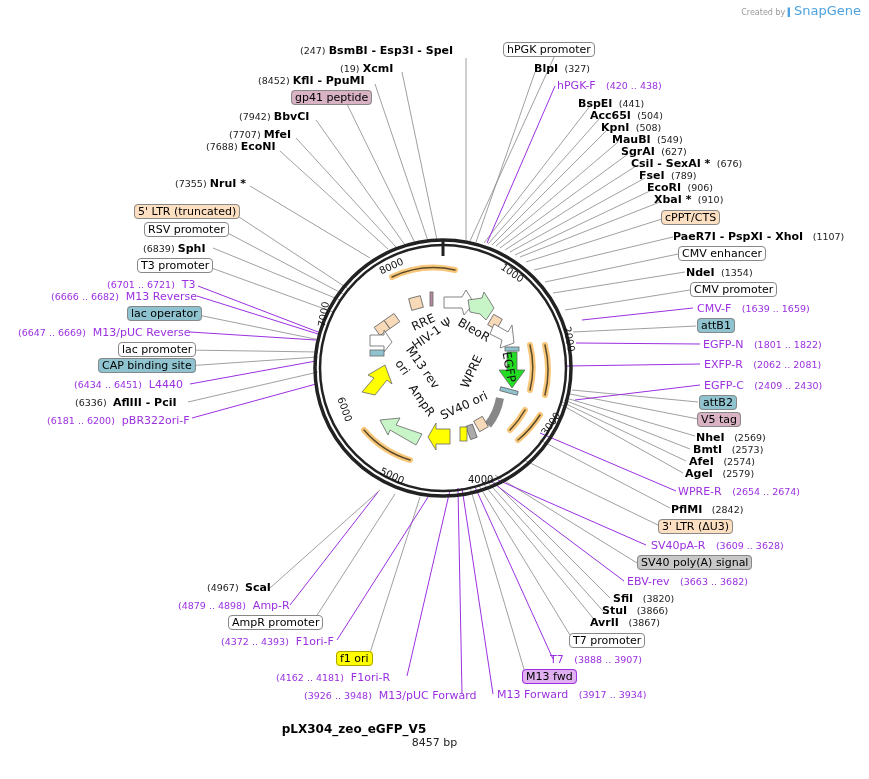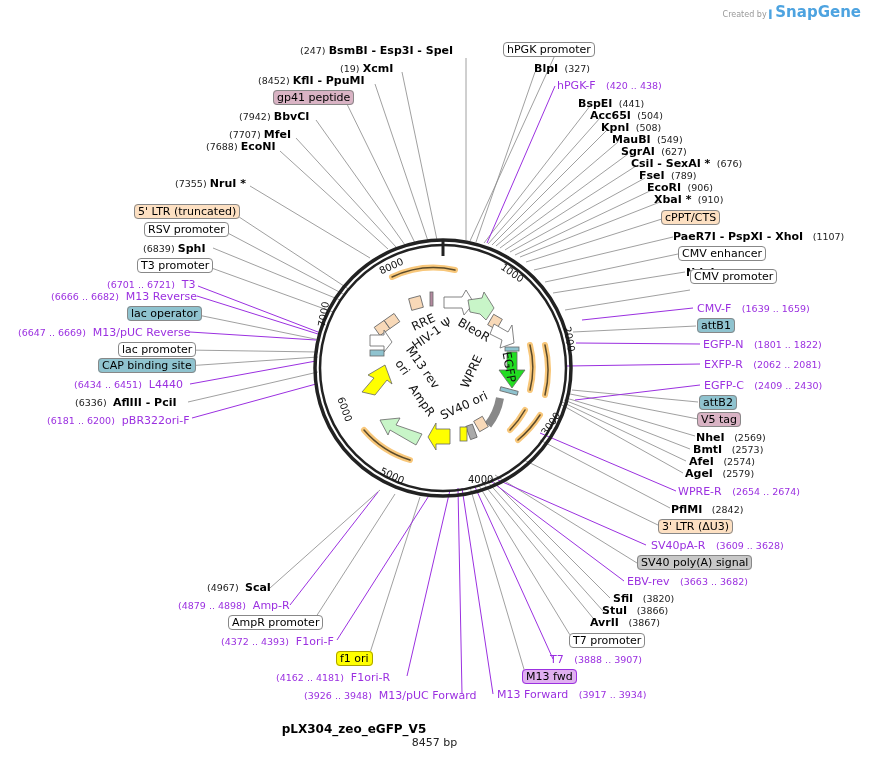--- a/index.html
+++ b/index.html
@@ -5,21 +5,21 @@
   html, body { margin:0; padding:0; background:#ffffff; }
   body { width:869px; height:779px; position:relative; overflow:hidden; font-family:"DejaVu Sans", sans-serif; }
   #map { position:absolute; left:0; top:0; }
   .lbl { position:absolute; white-space:nowrap; font-size:10px; line-height:13px; color:#000; }
   .enz { font-weight:bold; font-size:11px; }
   .pos { font-size:9.5px; color:#222; font-weight:normal; }
   .primer { color:#9b30e0; font-size:11px; }
   .primer .pos { color:#9b30e0; }
   .feat { border:1px solid #888; border-radius:4px; padding:0 3px; font-size:11px; line-height:13px; background:#fff; }
   #credit { position:absolute; right:8px; top:3px; font-size:8px; color:#999; }
-  #credit b { color:#4da3e0; font-weight:bold; font-size:15px; }
+  #credit b { color:#4da3e0; font-weight:normal; font-size:13px; }
   #title { position:absolute; left:0; width:708px; top:722px; text-align:center; font-weight:bold; font-size:12px; }
   #bp { position:absolute; left:0; width:869px; top:736px; text-align:center; font-size:11px; color:#222; }
 </style>
 </head>
 <body>
 
 <svg id="map" width="869" height="779" viewBox="0 0 869 779">
 
   <g stroke="#888" stroke-width="0.8" fill="none">
     <line x1="466" y1="58" x2="466" y2="240"></line>
@@ -173,21 +173,21 @@
   <span class="enz">BsmBI   - Esp3I   - SpeI</span>
 </div>
 <div class="lbl" style="left:340px;top:62px;">
   <span class="pos">(19)</span>
   <span class="enz">XcmI</span>
 </div>
 <div class="lbl" style="left:258px;top:74px;">
   <span class="pos">(8452)</span>
   <span class="enz">KflI  - PpuMI</span>
 </div>
-<div class="lbl" style="left:273px;top:91px;">
+<div class="lbl" style="left:291px;top:91px;">
   <span class="feat" style="background:#d9b3c4;">gp41 peptide</span>
 </div>
 <div class="lbl" style="left:239px;top:110px;">
   <span class="pos">(7942)</span>
   <span class="enz">BbvCI</span>
 </div>
 <div class="lbl" style="left:229px;top:128px;">
   <span class="pos">(7707)</span>
   <span class="enz">MfeI</span>
 </div>
@@ -254,21 +254,21 @@
   <span class="enz">PaeR7I   - PspXI   - XhoI</span>&nbsp;&nbsp;
   <span class="pos">(1107)</span>
 </div>
 <div class="lbl" style="left:678px;top:247px;">
   <span class="feat">CMV enhancer</span>
 </div>
 <div class="lbl" style="left:686px;top:266px;">
   <span class="enz">NdeI</span>&nbsp;
   <span class="pos">(1354)</span>
 </div>
-<div class="lbl" style="left:690px;top:270px;">
+<div class="lbl" style="left:690px;top:283px;">
   <span class="feat">CMV promoter</span>
 </div>
 <div class="lbl primer" style="left:697px;top:302px;">
   <span>CMV-F</span>&nbsp;&nbsp;
   <span class="pos">(1639 .. 1659)</span>
 </div>
 <div class="lbl" style="left:697px;top:319px;">
   <span class="feat" style="background:#8fc3cf;">attB1</span>
 </div>
 <div class="lbl primer" style="left:703px;top:338px;">

